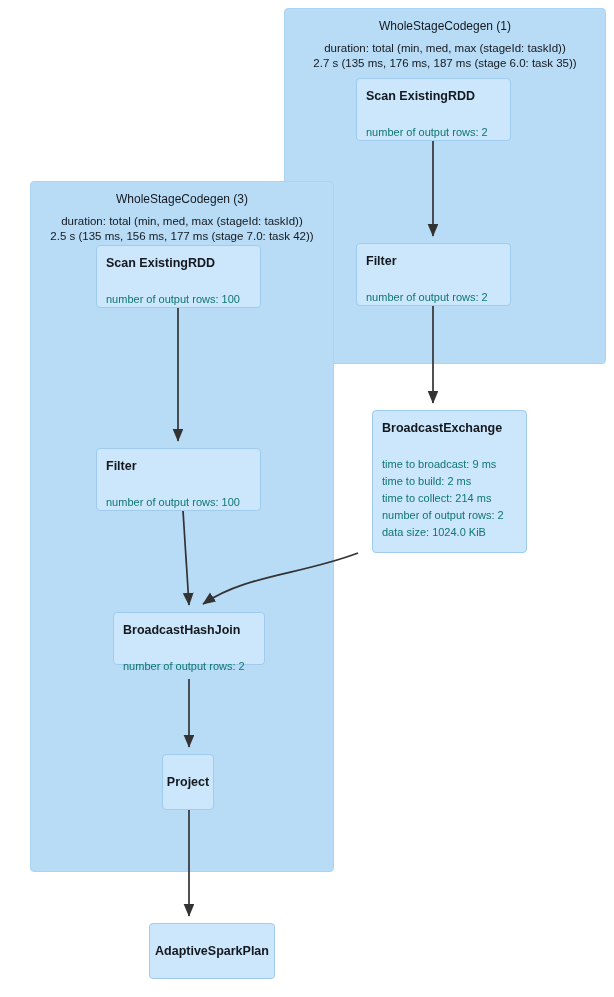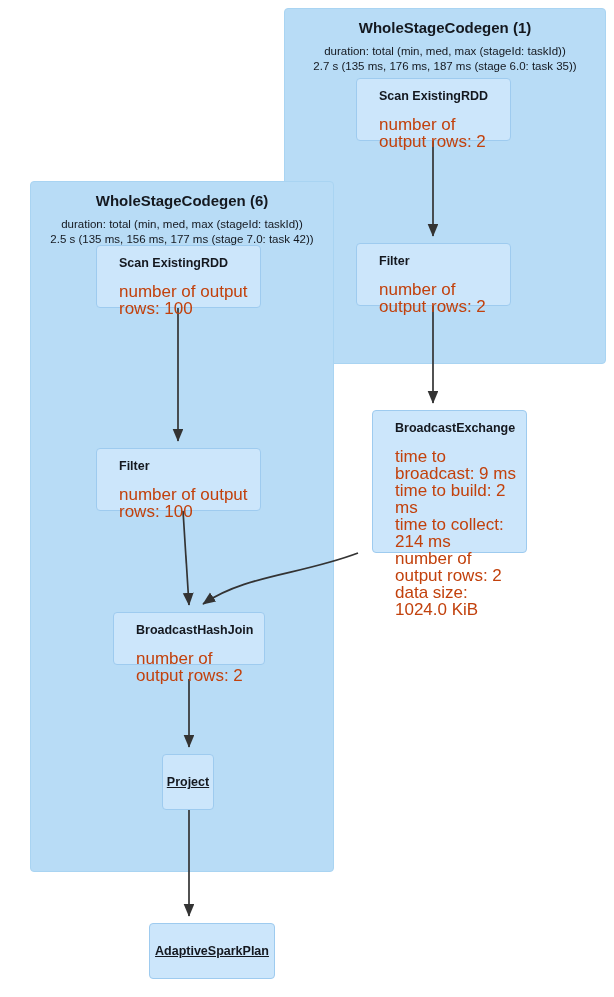--- a/index.html
+++ b/index.html
@@ -28,80 +28,79 @@
   }
   .cluster {
     position: absolute;
     background: #b8dcf6;
     border: 1px solid #a9d4f2;
     border-radius: 4px;
     box-sizing: border-box;
   }
   .cluster-title {
     text-align: center;
-    font-weight: bold;
-    font-size: 15px;
+    font-weight: normal;
+    font-size: 12px;
     color: #14181f;
     margin-top: 10px;
     padding: 0 0;
   }
   .cluster-sub {
     text-align: center;
     font-size: 11.5px;
     color: #14181f;
     line-height: 15px;
     margin-top: 8px;
     padding: 0 2px;
     white-space: pre-line;
   }
   .node {
     position: absolute;
     background: #cce6fb;
     border: 1px solid #9ecbef;
     border-radius: 4px;
     box-sizing: border-box;
-    padding: 9px 10px 9px 22px;
+    padding: 9px 10px 9px 9px;
   }
   .node-title {
     font-weight: bold;
     font-size: 12.5px;
     color: #14181f;
     line-height: 16px;
   }
   .node-metrics {
-    font-size: 17px;
-    color: #c2410c;
+    font-size: 11px;
+    color: #0f766e;
     line-height: 17px;
-    margin-top: 12px;
+    margin-top: 20px;
     white-space: pre-line;
   }
   .node.centered {
     display: flex;
     align-items: center;
     justify-content: center;
     padding: 0;
   }
   .node.centered .node-title {
     text-align: center;
-    text-decoration: underline;
   }
 </style>
 </head>
 <body>
 
 <div id="canvas">
 
   <div class="cluster" style="left:284px; top:8px; width:322px; height:356px;">
     <div class="cluster-title">WholeStageCodegen (1)</div>
     <div class="cluster-sub">duration: total (min, med, max (stageId: taskId))
 2.7 s (135 ms, 176 ms, 187 ms (stage 6.0: task 35))</div>
   </div>
 
   <div class="cluster" style="left:30px; top:181px; width:304px; height:691px;">
-    <div class="cluster-title">WholeStageCodegen (6)</div>
+    <div class="cluster-title">WholeStageCodegen (3)</div>
     <div class="cluster-sub">duration: total (min, med, max (stageId: taskId))
 2.5 s (135 ms, 156 ms, 177 ms (stage 7.0: task 42))</div>
   </div>
 
   <svg class="edges" viewBox="0 0 614 997">
     <defs>
       <marker id="arrow" markerWidth="9" markerHeight="9" refX="7.2" refY="3.2" orient="auto" markerUnits="strokeWidth">
         <path d="M0,0 L7.6,3.2 L0,6.4 z" fill="#333333"></path>
       </marker>
     </defs>

